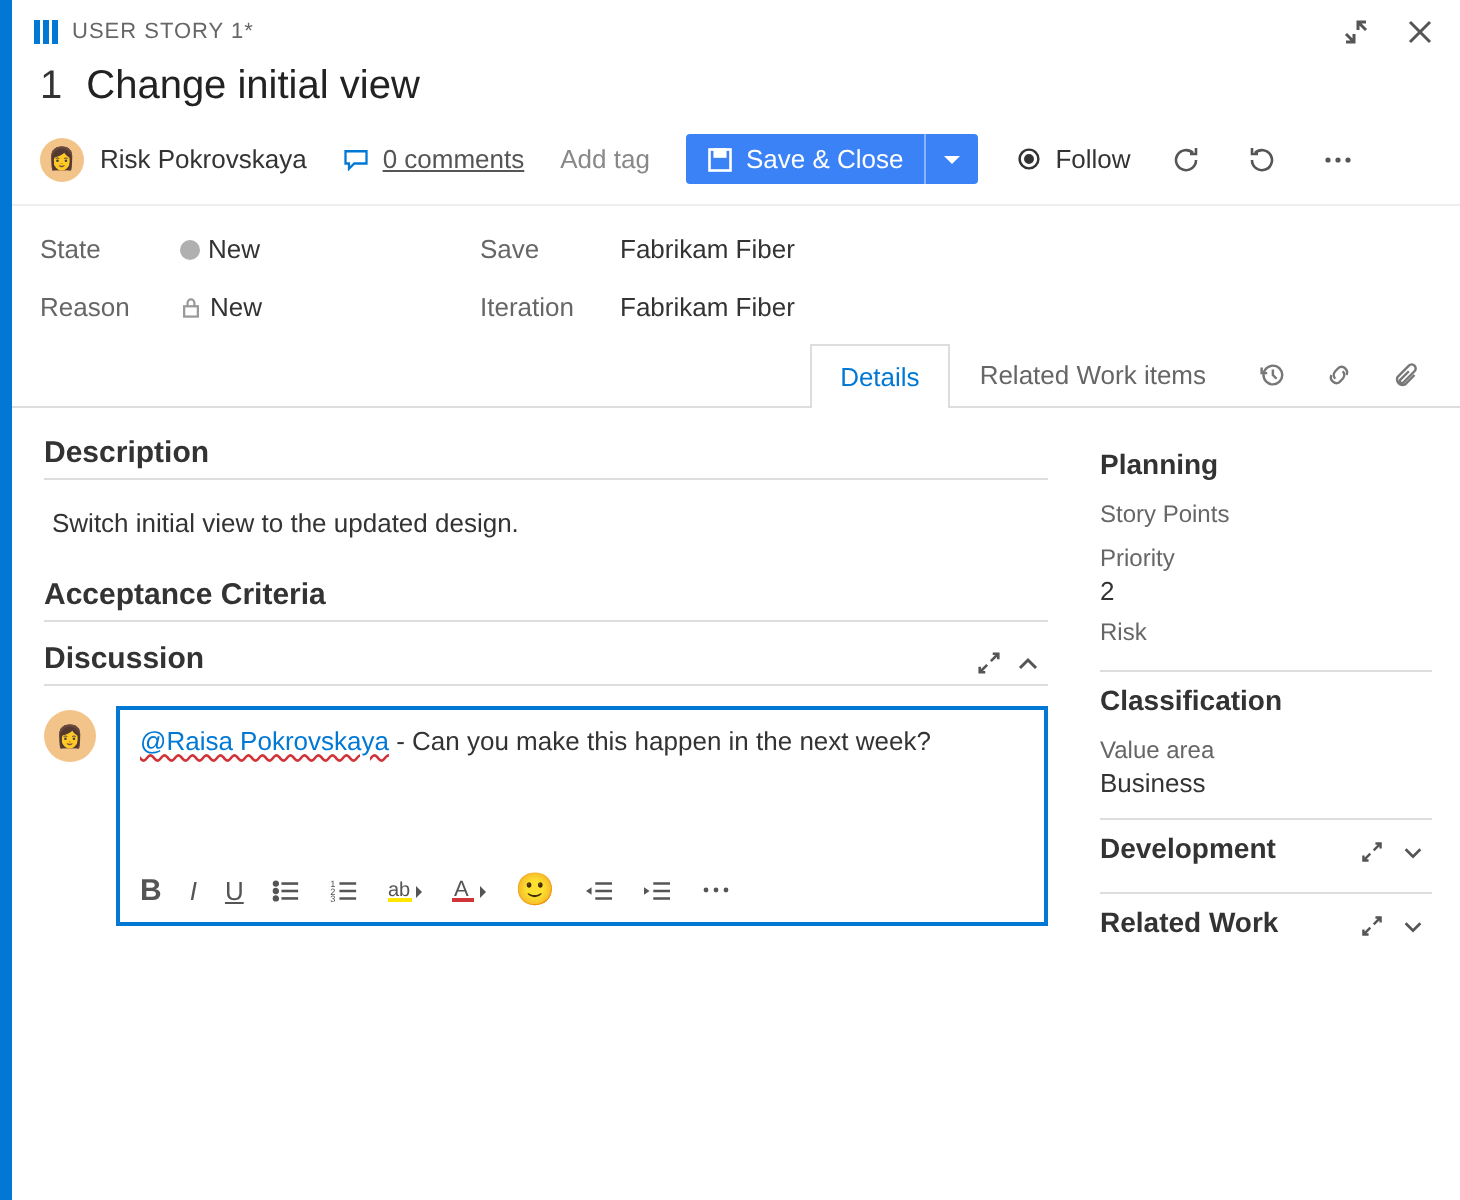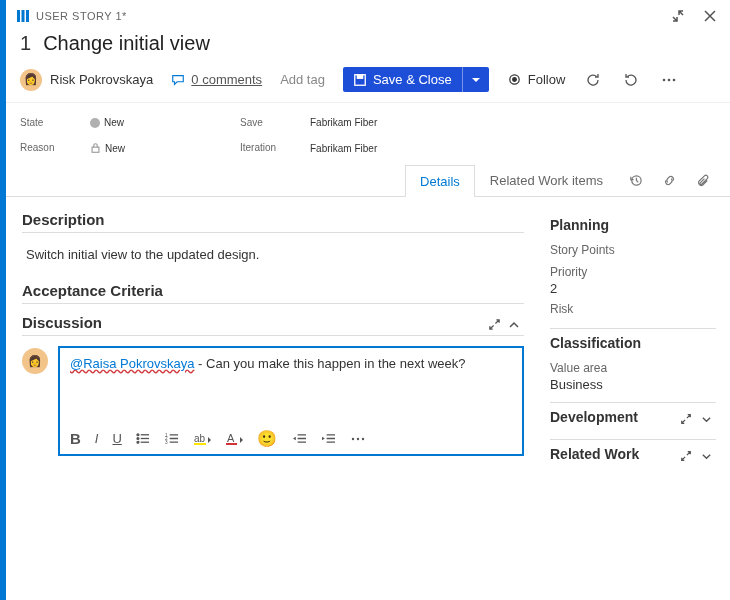--- a/index.html
+++ b/index.html
@@ -29,32 +29,32 @@
     display: flex; align-items: center; gap: 18px;
     padding: 4px 10px 10px 14px;
     border-bottom: 1px solid #eee;
   }
   .assignee { display:flex; align-items:center; gap:8px;}
   .avatar { width:22px; height:22px; border-radius:50%; background:#f3c48a; display:flex; align-items:center; justify-content:center; font-size:11px; color:#333;}
   .comments { display:flex; align-items:center; gap:6px; color:#555;text-decoration:underline;}
   .addtag { color:#888;}
   .save-btn {
     display:flex; align-items:stretch;
-    background:#1d4ed8; color:#fff; border-radius:2px;text-align:right;
+    background:#3b82f6; color:#fff; border-radius:2px;text-align:right;
   }
   .save-btn .main-part { display:flex; align-items:center; gap:6px; padding:5px 10px; }
   .save-btn .caret-part { border-left:1px solid rgba(255,255,255,.4); display:flex; align-items:center; padding:0 8px;}
   .follow { display:flex; align-items:center; gap:6px; color:#333;}
   .icon-btn { width:20px; height:20px; display:flex; align-items:center; justify-content:center; color:#555; }
   .fields {
     display:grid;
     grid-template-columns: 70px 150px 70px 200px;
     row-gap: 14px;
     padding: 14px 14px 10px 14px;
-    font-size: 10px;
+    font-size: 13px;
     color:#333;
   }
   .fld-label { color:#666;}
   .fld-val { display:flex; align-items:center; gap:4px;}
   .dot { width:10px; height:10px; border-radius:50%; background:#b0b0b0;}
   .lock { color:#888;}
   .tabs-row {
     display:flex; justify-content:flex-end; align-items:stretch;
     border-bottom:1px solid #ddd;
     padding: 0 10px;

